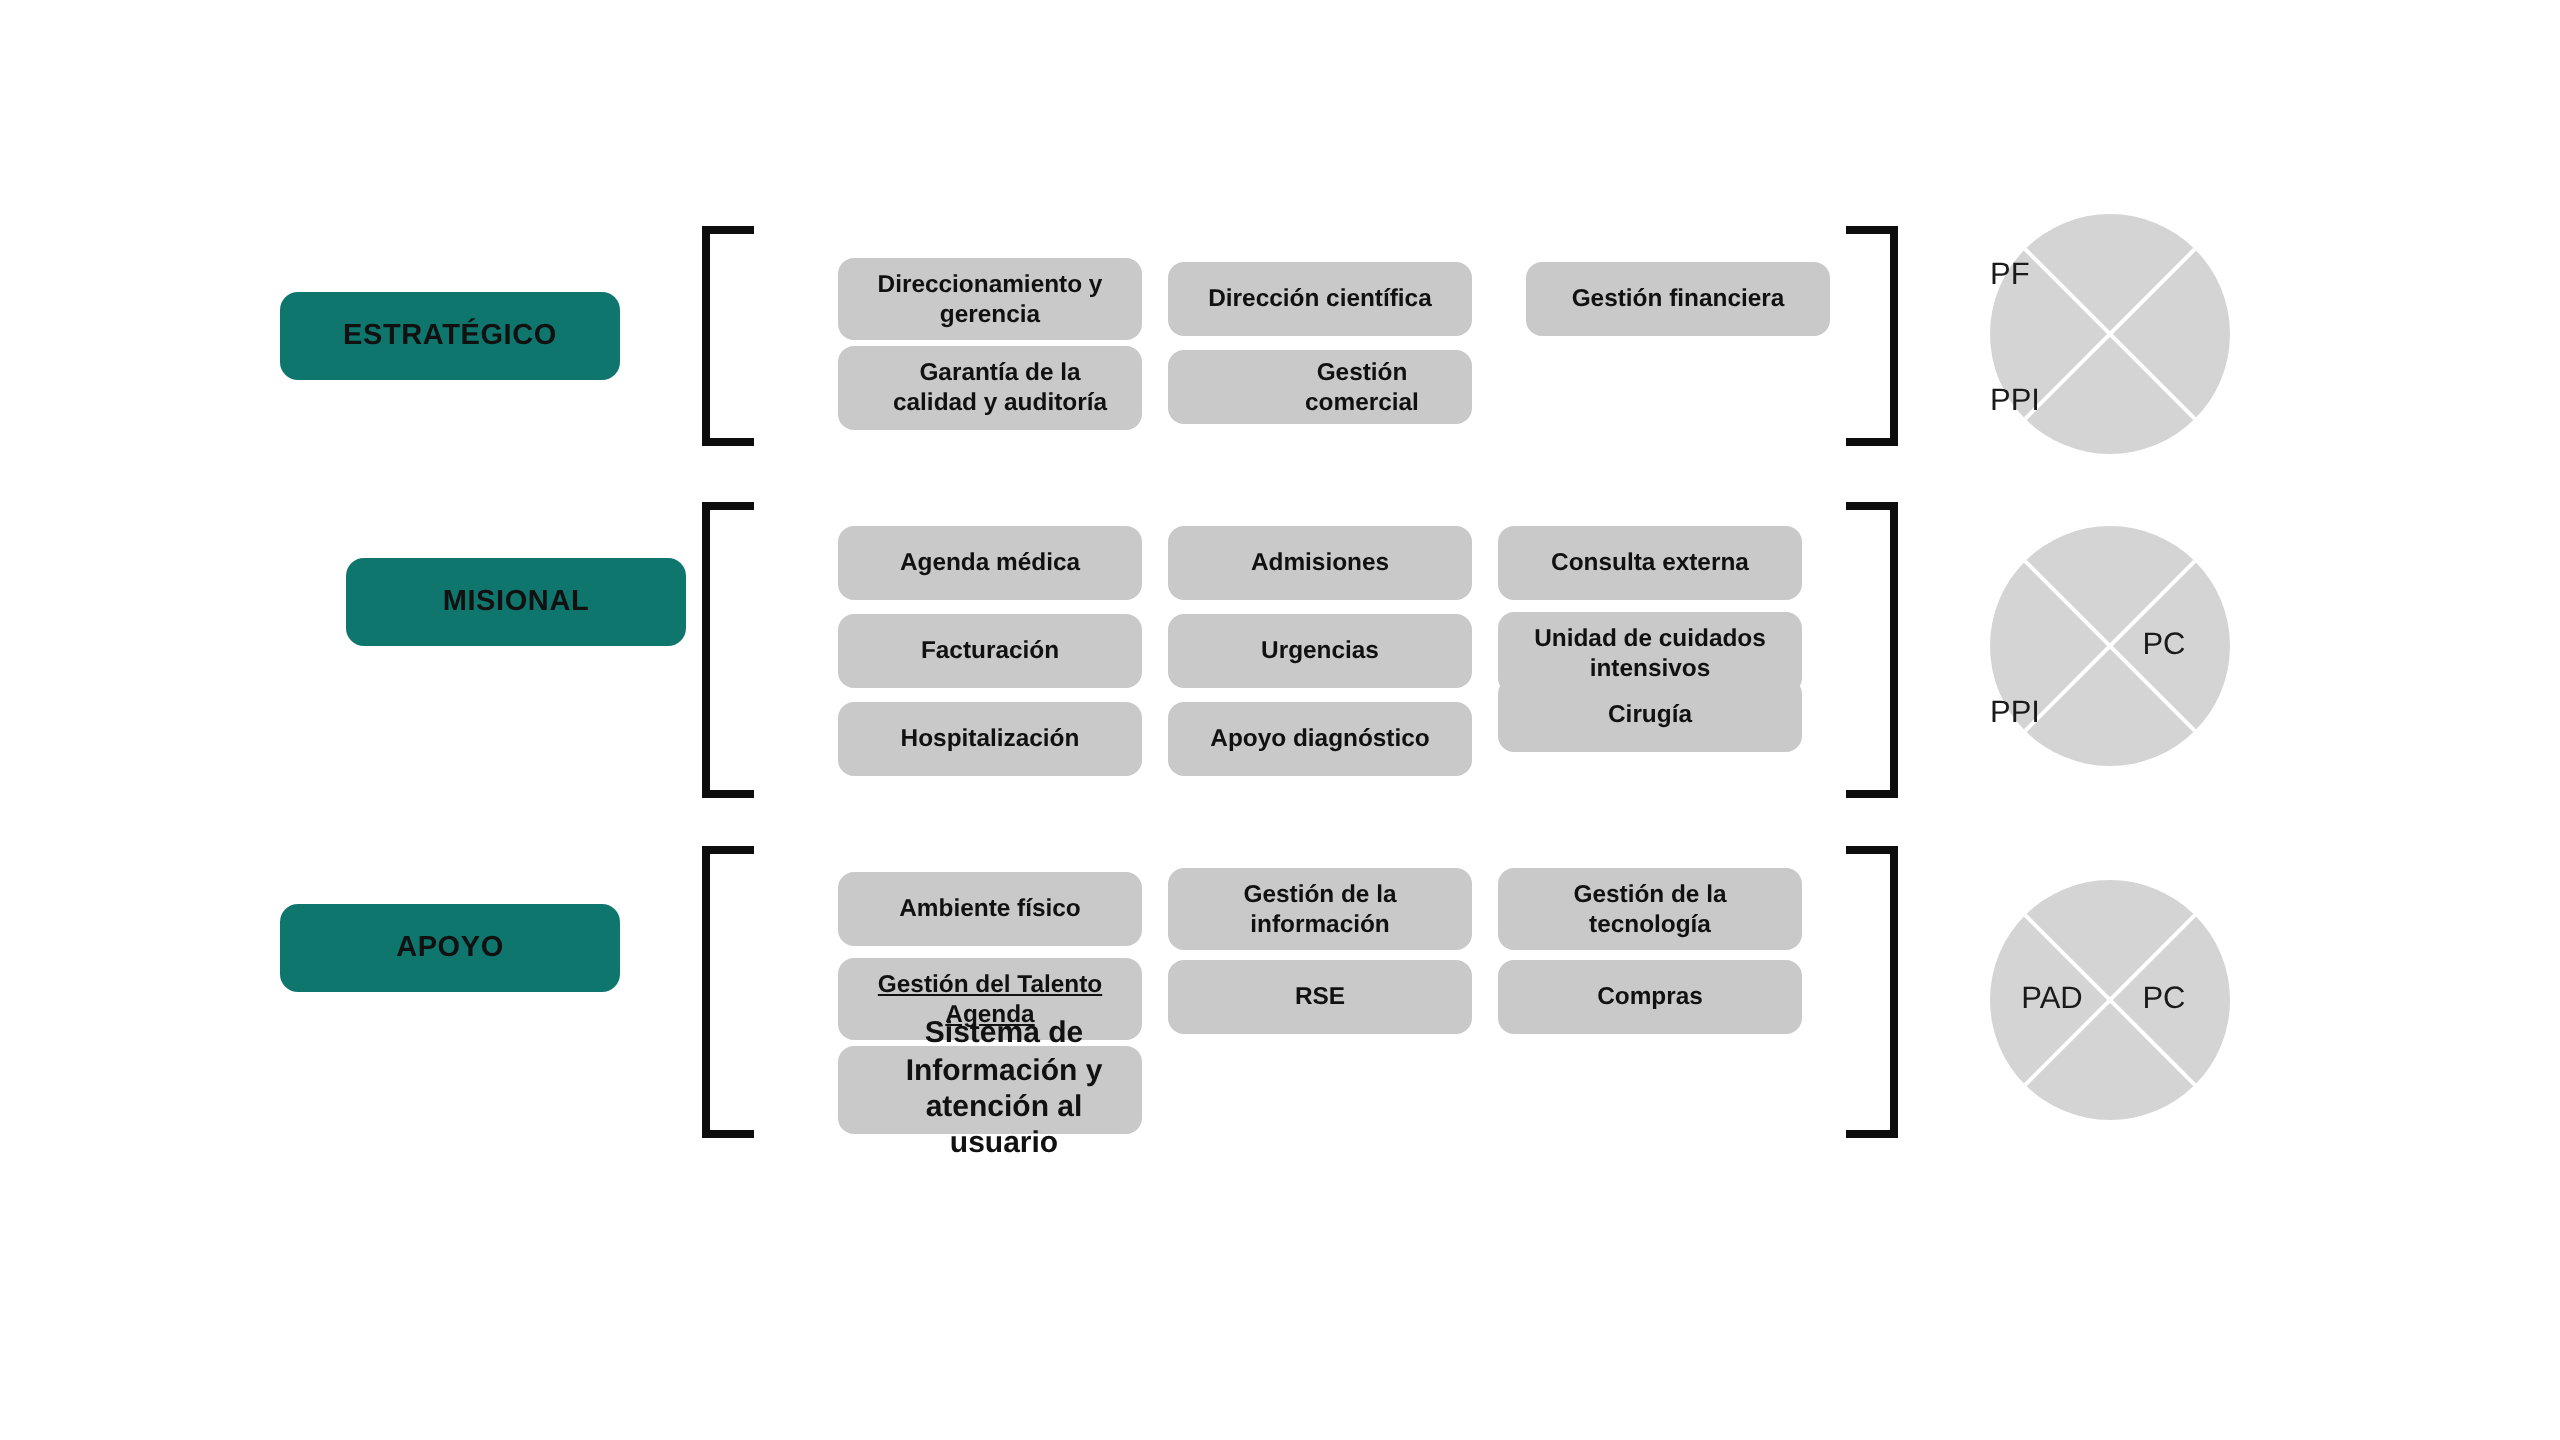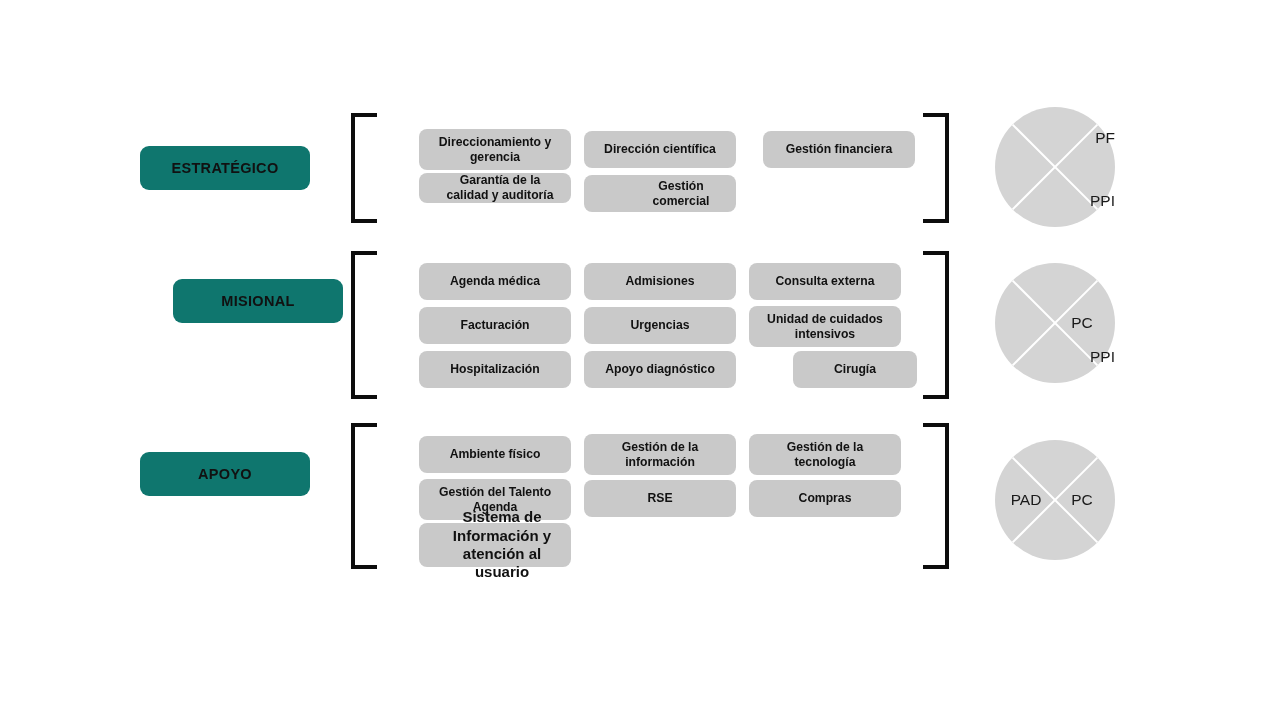--- a/index.html
+++ b/index.html
@@ -71,21 +71,21 @@
     width: 120px;
     height: 120px;
   }
   .circle-wrap svg { display: block; }
   .circle-label {
     position: absolute;
     font-size: 15.5px;
     color: #1a1a1a;
     font-family: "Liberation Sans", sans-serif;
     white-space: nowrap;
-    text-align: right;
+    text-align: left;
   }
 </style>
 </head>
 <body>
 
 <div id="canvas">
 
   <div class="cat-label" style="left:140px; top:146px; width:170px; height:44px;">
     <span>ESTRATÉGICO</span>
   </div>
@@ -101,21 +101,21 @@
       <path d="M2 2 L26 2 L26 108 L2 108" fill="none" stroke="#0d0d0d" stroke-width="4"></path>
     </svg>
   </div>
 
   <div class="proc-box" style="left:419px; top:129px; width:152px; height:41px;">
     <span>
       <span>Direccionamiento y</span><br>
       <span>gerencia</span>
     </span>
   </div>
-  <div class="proc-box" style="left:419px; top:173px; width:152px; height:30px;padding-left:16px;">
+  <div class="proc-box" style="left:419px; top:173px; width:152px; height:42px;padding-left:16px;">
     <span>
       <span>Garantía de la</span><br>
       <span>calidad y auditoría</span>
     </span>
   </div>
 
   <div class="proc-box" style="left:584px; top:131px; width:152px; height:37px;">
     <span>Dirección científica</span>
   </div>
   <div class="proc-box" style="left:584px; top:175px; width:152px; height:37px;padding-left:48px;">
@@ -174,21 +174,21 @@
 
   <div class="proc-box" style="left:749px; top:263px; width:152px; height:37px;">
     <span>Consulta externa</span>
   </div>
   <div class="proc-box" style="left:749px; top:306px; width:152px; height:41px;">
     <span>
       <span>Unidad de cuidados</span><br>
       <span>intensivos</span>
     </span>
   </div>
-  <div class="proc-box" style="left:749px; top:351px; width:124px; height:37px;margin-left:44px;">
+  <div class="proc-box" style="left:749px; top:339px; width:152px; height:37px;">
     <span>Cirugía</span>
   </div>
 
   <div class="circle-wrap" style="left:995px; top:263px;">
     <svg width="120" height="120" viewBox="0 0 120 120" xmlns="http://www.w3.org/2000/svg">
       <circle cx="60" cy="60" r="60" fill="#d4d4d4"></circle>
       <line x1="17.6" y1="17.6" x2="102.4" y2="102.4" stroke="#ffffff" stroke-width="2"></line>
       <line x1="102.4" y1="17.6" x2="17.6" y2="102.4" stroke="#ffffff" stroke-width="2"></line>
     </svg>
     <span class="circle-label" style="left:62px; top:51px; width:50px; text-align:center;">PC</span>
@@ -207,21 +207,21 @@
 
   <div class="bracket" style="left:921px; top:423px;">
     <svg width="30" height="146" viewBox="0 0 30 146" xmlns="http://www.w3.org/2000/svg">
       <path d="M2 2 L26 2 L26 144 L2 144" fill="none" stroke="#0d0d0d" stroke-width="4"></path>
     </svg>
   </div>
 
   <div class="proc-box" style="left:419px; top:436px; width:152px; height:37px;">
     <span>Ambiente físico</span>
   </div>
-  <div class="proc-box" style="left:419px; top:479px; width:152px; height:41px;">
+  <div class="proc-box" style="left:419px; top:479px; width:152px; height:41px;text-decoration:underline;">
     <span>
       <span>Gestión del Talento</span><br>
       <span>Agenda</span>
     </span>
   </div>
   <div class="proc-box small" style="left:419px; top:523px; width:152px; height:44px;">
     <span>
       <span>Sistema de</span><br>
       <span>Información  y</span><br>
       <span>atención al usuario</span>

